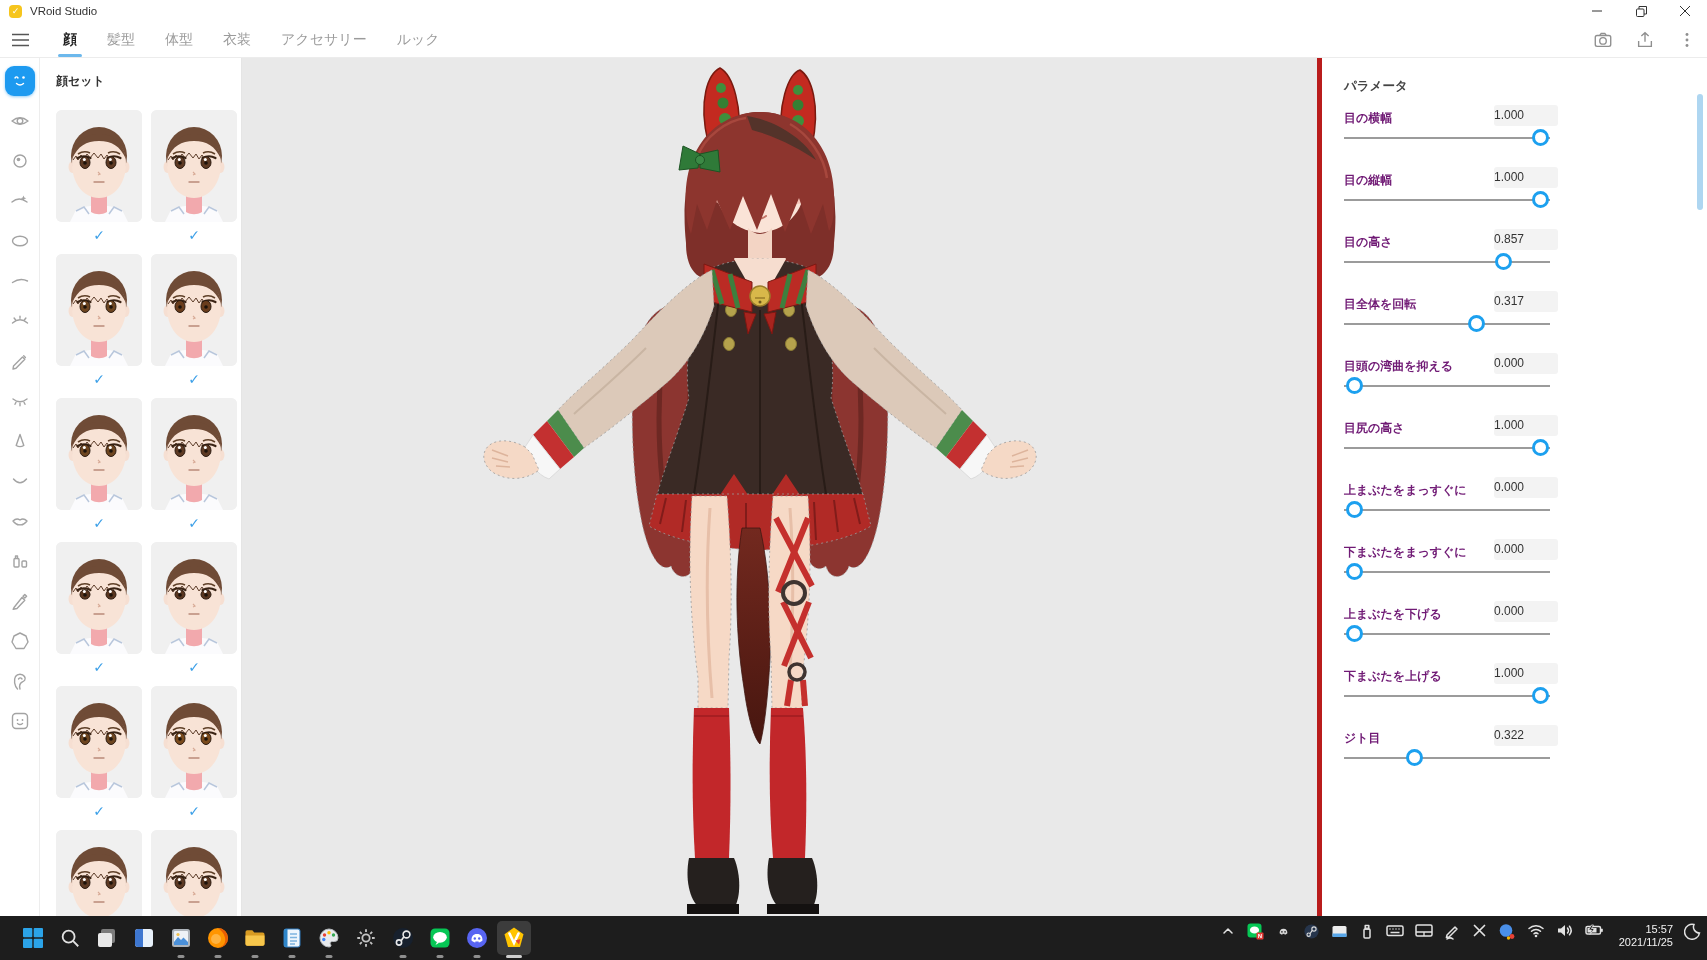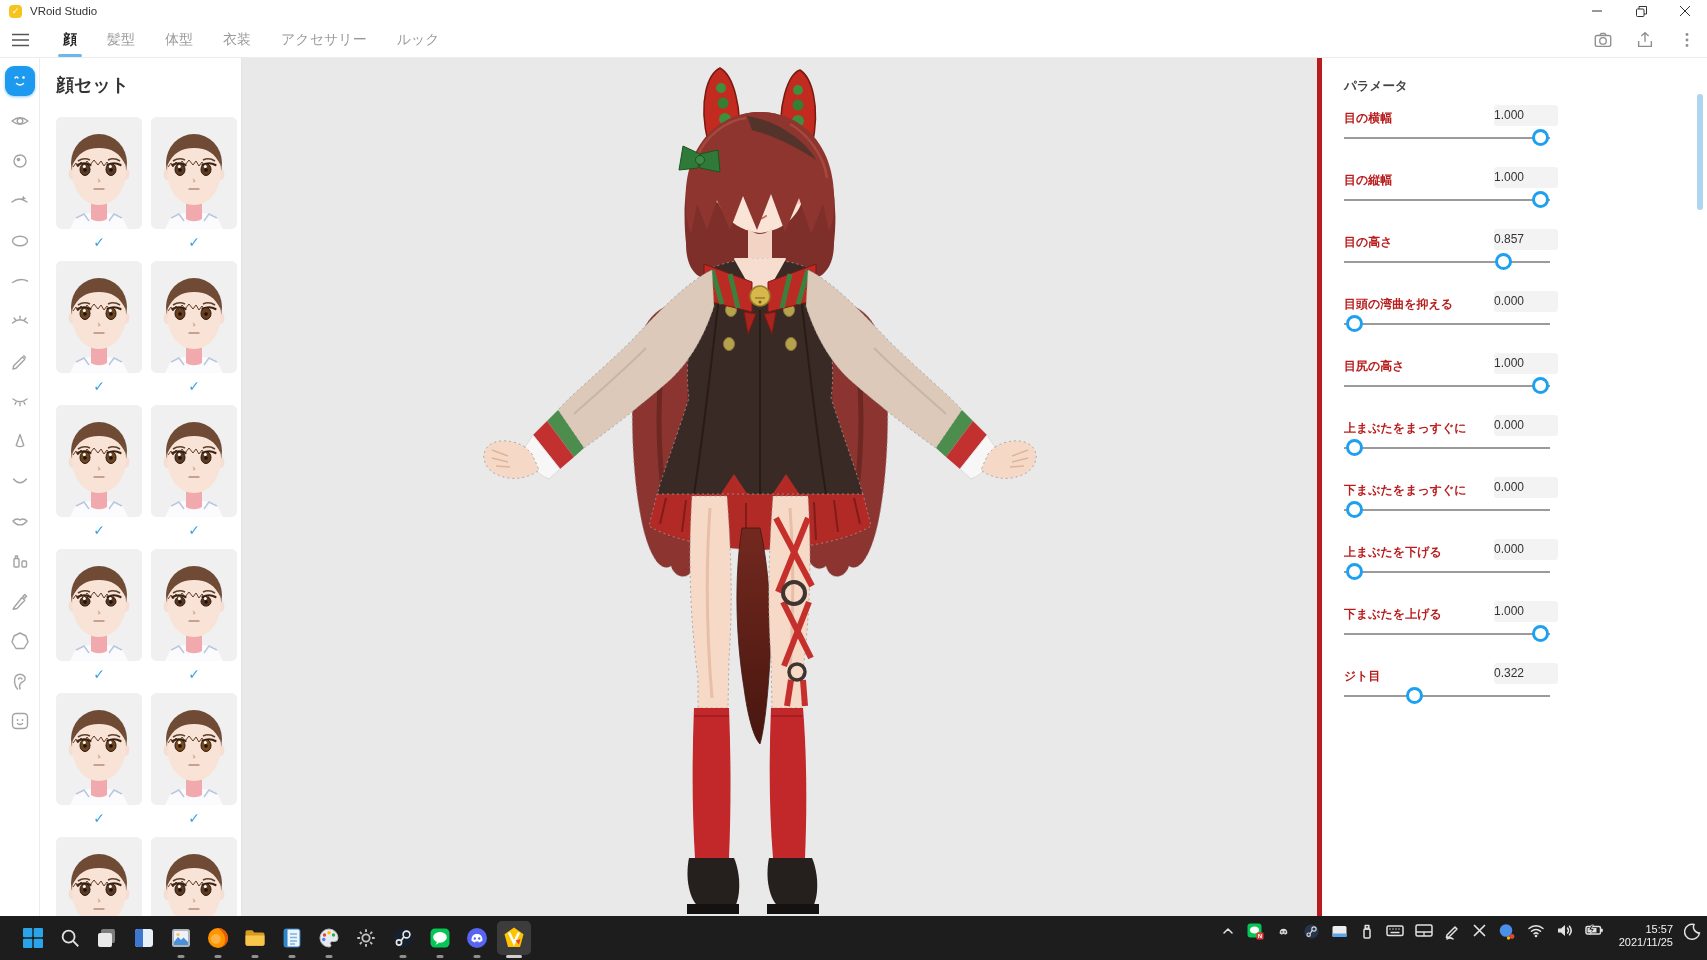--- a/index.html
+++ b/index.html
@@ -21,33 +21,33 @@
   .tab.active::after { content:""; position:absolute; left:10px; right:10px; bottom:0; height:3px; border-radius:2px; background:#6cb8ec; }
   .nav-actions { position:absolute; right:10px; top:0; height:100%; display:flex; align-items:center; gap:22px; }
   .nav-act { color:#8f8f8f; display:flex; }
   
   .main { display:flex; height:858px; background:#fff; }
   .toolstrip { width:40px; border-right:1px solid #ededed; padding-top:3px; background:#fff; }
   .tool { width:40px; height:40px; display:flex; align-items:center; justify-content:center; color:#a3a3a3; }
   .tool .tile { width:30px; height:30px; border-radius:9px; display:flex; align-items:center; justify-content:center; }
   .tool.active .tile { background:#1d9af0; box-shadow:0 1px 3px rgba(29,154,240,.5); }
   .facepanel { width:202px; border-right:1px solid #e5e5e5; background:#fff; padding:15px 0 0 16px; overflow:hidden; }
-  .facepanel h2 { font-size:18px; color:#333; font-weight:bold; }
+  .facepanel h2 { font-size:12px; color:#333; font-weight:bold; }
   .thumbgrid { margin-top:20px; display:grid; grid-template-columns:86px 86px; column-gap:9px; row-gap:0; }
   .thumbcell { height:144px; }
   .thumb { width:86px; height:112px; border-radius:6px; background:#f0f0f0; overflow:hidden; }
   .thumbcheck { height:26px; display:flex; align-items:center; justify-content:center; color:#3da0e8; font-size:14px; font-weight:bold; }
   
   .viewport { flex:1; position:relative; background:#e9e9e9; overflow:hidden; }
   
   .params { width:390px; border-left:5px solid #b91c1c; background:#fff; padding:20px 0 0 22px; position:relative; overflow:hidden; }
   .params h2 { font-size:12.5px; color:#444; font-weight:bold; }
   .plist { margin-top:14px; width:214px; }
   .prow { position:relative; height:62px; }
-  .plabel { font-size:12px; font-weight:bold; color:#b91c1c; padding-top:1px; }
+  .plabel { font-size:12px; font-weight:bold; color:#701a75; padding-top:1px; }
   .pvalue { position:absolute; right:0; top:-4px; width:64px; height:21px; background:#f3f3f3; border-radius:3px;
     font-size:12px; color:#333; text-align:left; padding:3px 8px 0 0; }
   .ptrack { position:absolute; left:0; right:8px; top:28px; height:2px; background:#9b9b9b; }
   .pthumb { position:absolute; top:-8px; width:17px; height:17px; border-radius:50%; background:#fff; border:3px solid #1ca0ef; }
   .pscroll { position:absolute; right:4px; top:36px; width:6px; height:116px; border-radius:3px; background:#aed6f1; }
   
   .taskbar { height:44px; background:#1d1d1d; display:flex; align-items:center; position:relative; }
   .apps { display:flex; padding-left:14px; }
   .appcell { width:37px; height:44px; position:relative; display:flex; align-items:center; justify-content:center; }
   .appcell .tile { width:34px; height:34px; border-radius:5px; display:flex; align-items:center; justify-content:center; }
@@ -726,20 +726,27 @@
           </div>
         </div>
         <div class="prow">
           <div class="plabel">目の高さ</div>
           <div class="pvalue">0.857</div>
           <div class="ptrack">
             <div class="pthumb" style="left: calc(77% - 8px);"></div>
           </div>
         </div>
         <div class="prow">
+          <div class="plabel">目全体を回転</div>
+          <div class="pvalue">0.317</div>
+          <div class="ptrack">
+            <div class="pthumb" style="left: calc(64% - 8px);"></div>
+          </div>
+        </div>
+        <div class="prow">
           <div class="plabel">目頭の湾曲を抑える</div>
           <div class="pvalue">0.000</div>
           <div class="ptrack">
             <div class="pthumb" style="left: calc(5% - 8px);"></div>
           </div>
         </div>
         <div class="prow">
           <div class="plabel">目尻の高さ</div>
           <div class="pvalue">1.000</div>
           <div class="ptrack">

